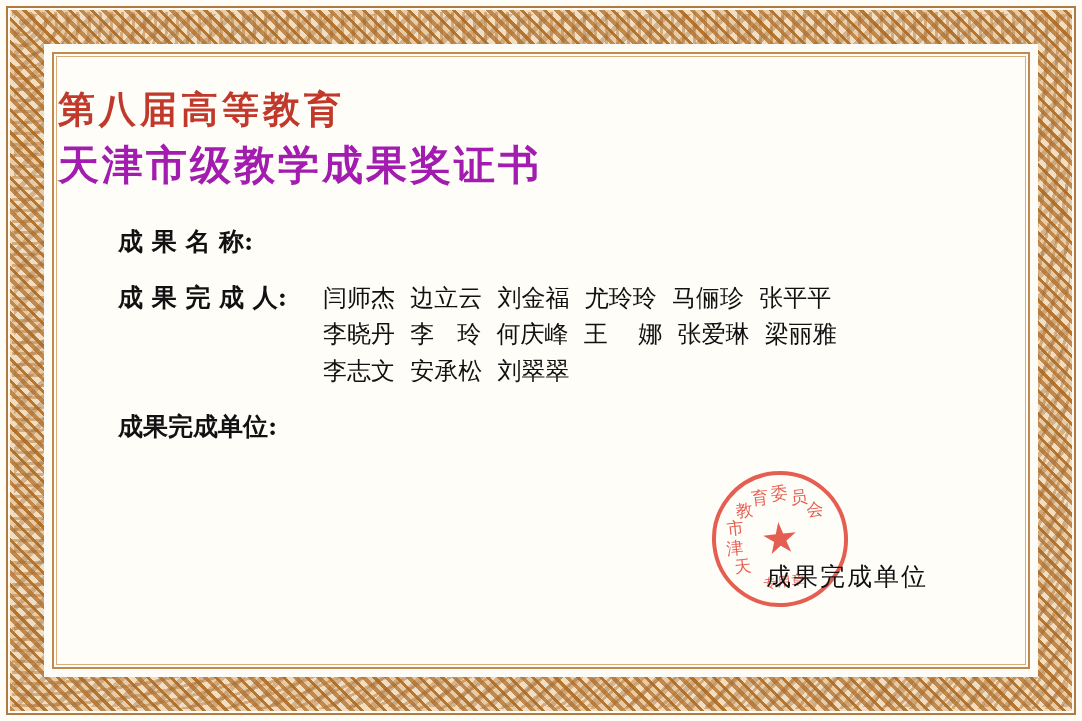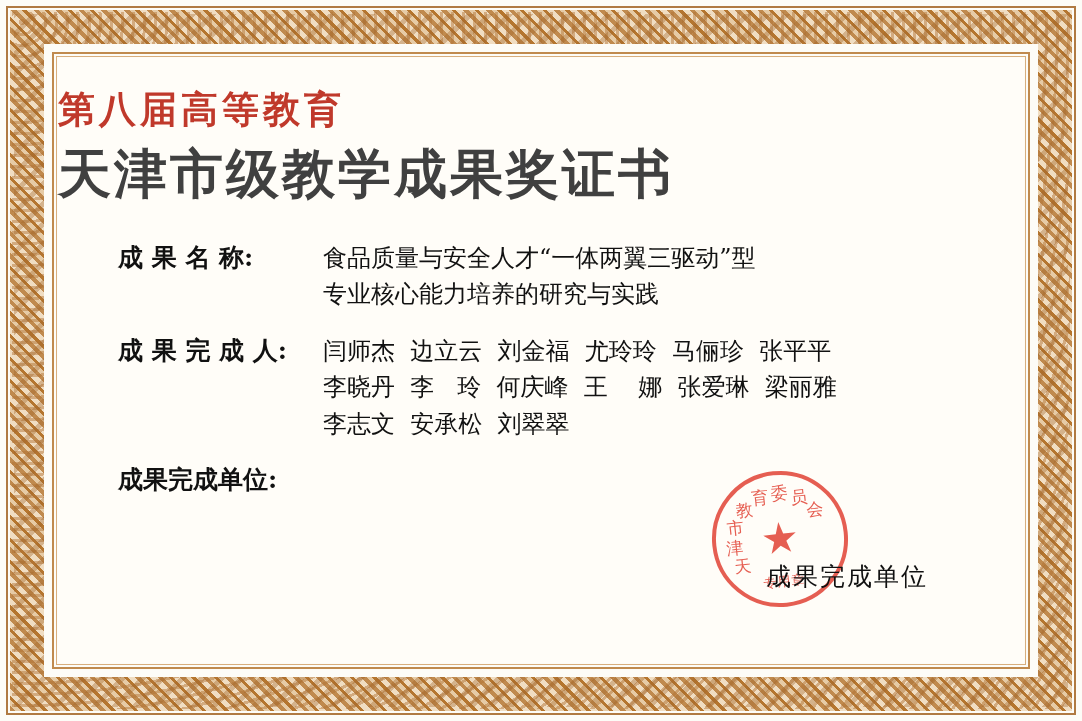--- a/index.html
+++ b/index.html
@@ -96,23 +96,23 @@
   .title-line1 {
     font-family: "DejaVu Serif", "Liberation Serif", serif;
     font-size: 37px;
     font-weight: bold;
     color: #c0392b;
     letter-spacing: 4px;
     line-height: 1.25;
   }
   .title-line2 {
     font-family: "DejaVu Serif", "Liberation Serif", serif;
-    font-size: 53px;
+    font-size: 41px;
     font-weight: bold;
-    color: #404040;
+    color: #a21caf;
     letter-spacing: 3px;
     line-height: 1.35;
     margin-top: 6px;
   }
 
   .fields {
     margin-top: 30px;
     padding-left: 60px;
     padding-right: 40px;
   }
@@ -228,24 +228,20 @@
 
     <div class="title-block">
       <div class="title-line1">第八届高等教育</div>
       <div class="title-line2">天津市级教学成果奖证书</div>
     </div>
 
     <div class="fields">
 
       <div class="field-row">
         <div class="field-label">成 果 名 称:</div>
-        <div class="field-value">
-          <span class="vline">食品质量与安全人才“一体两翼三驱动”型</span>
-          <span class="vline">专业核心能力培养的研究与实践</span>
-        </div>
       </div>
 
       <div class="field-row">
         <div class="field-label">成 果 完 成 人:</div>
         <div class="field-value">
           <span class="vline">闫师杰  边立云  刘金福  尤玲玲  马俪珍  张平平</span>
           <span class="vline">李晓丹  李   玲  何庆峰  王    娜  张爱琳  梁丽雅</span>
           <span class="vline">李志文  安承松  刘翠翠</span>
         </div>
       </div>

